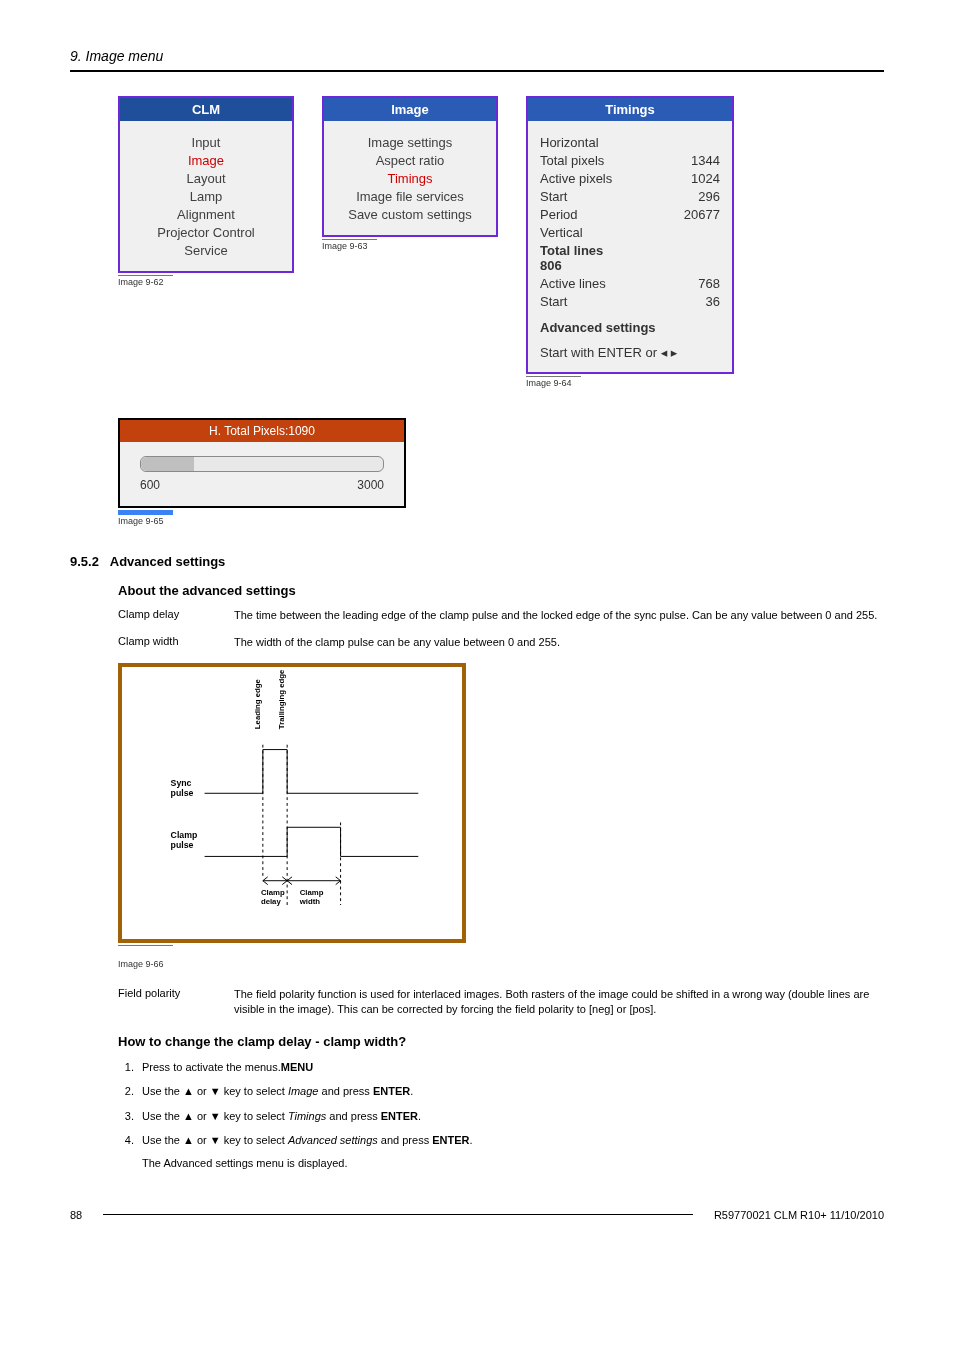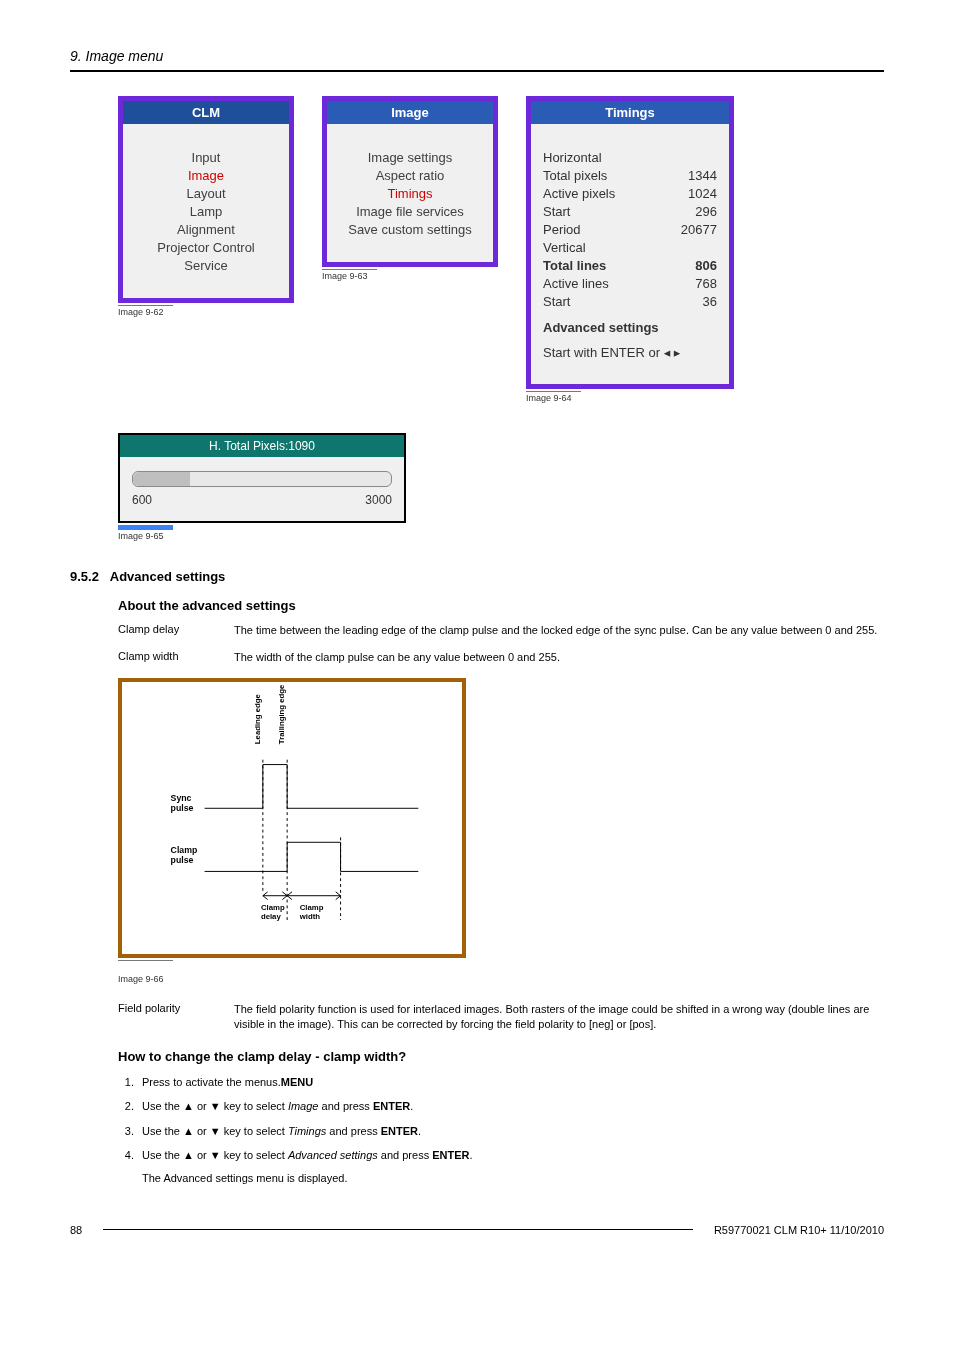--- a/index.html
+++ b/index.html
@@ -1,36 +1,36 @@
 <!DOCTYPE html>
 <html><head>
   <meta charset="utf-8">
   <style>
     * { margin:0; padding:0; box-sizing:border-box; }
     body { font-family: Arial, Helvetica, sans-serif; font-size:12px; color:#000; background:#fff; width:954px; margin:0 auto; padding:48px 70px 40px 70px; }
     .chapter-header { font-style:italic; font-size:14px; margin-bottom:6px; }
     .chapter-rule { border:0; border-top:2px solid #000; margin-bottom:24px; }
     .menu-row { display:flex; gap:28px; align-items:flex-start; margin-left:48px; margin-bottom:30px; }
     .menu-box-wrap { display:flex; flex-direction:column; }
-    .menu-box { border:5px solid #6d28d9; width:176px; }
+    .menu-box { border:2px solid #6d28d9; width:176px; }
     .menu-box.wide { width:208px; }
     .menu-title { background:#1f4e9a; color:#fff; text-align:center; font-weight:bold; padding:4px 0; font-size:13px; }
     .menu-title.sel { background:#2a5bb5; }
-    .menu-body { background:#f0f0f0; padding:24px 12px; font-size:13px; }
+    .menu-body { background:#f0f0f0; padding:12px 12px; font-size:13px; }
     .menu-item { text-align:center; padding:1.5px 0; color:#404040; }
     .menu-item.active { color:#d00000; }
     .timings-list .trow { display:flex; justify-content:space-between; padding:1.5px 0; color:#333; }
     .timings-list .hdr { font-weight:normal; color:#333; }
-    .timings-list .bold { font-weight:bold; }
+    .timings-list .bold { font-weight:bold;flex-direction:column; }
     .adv { margin-top:10px; font-weight:bold; color:#333; }
     .adj { margin-top:10px; color:#333; }
     .caption { font-size:9px; color:#333; margin-top:2px; border-top:1px solid #777; padding-top:1px; width:55px; }
     .slider-panel { border:2px solid #000; width:288px; margin-left:48px; }
-    .slider-title { background:#0f766e; color:#fff; text-align:center; padding:4px 0; font-size:12px; }
-    .slider-body { background:#f0f0f0; padding:14px 12px; }
+    .slider-title { background:#c2410c; color:#fff; text-align:center; padding:4px 0; font-size:12px; }
+    .slider-body { background:#f0f0f0; padding:14px 20px; }
     .slider-track { height:16px; border:1px solid #8a8a8a; border-radius:6px; position:relative; background:#e8e8e8; }
     .slider-fill { position:absolute; top:0; bottom:0; left:0; width:22%; background:#bfbfbf; border-radius:6px 0 0 6px; }
     .slider-labels { display:flex; justify-content:space-between; font-size:12px; color:#333; margin-top:6px; }
     .caption-slider { font-size:9px; color:#333; margin-top:2px; border-top:5px solid #3b82f6; padding-top:1px; width:55px; margin-left:48px; }
     .section-heading { font-weight:bold; font-size:13px; margin:28px 0 14px 0; }
     .subhead { font-weight:bold; font-size:13px; margin:0 0 10px 48px; }
     .def-table { margin-left:48px; }
     .def-row { display:flex; gap:16px; margin-bottom:12px; font-size:11px; }
     .def-term { width:100px; flex-shrink:0; }
     .def-desc { flex:1; line-height:1.4; }

